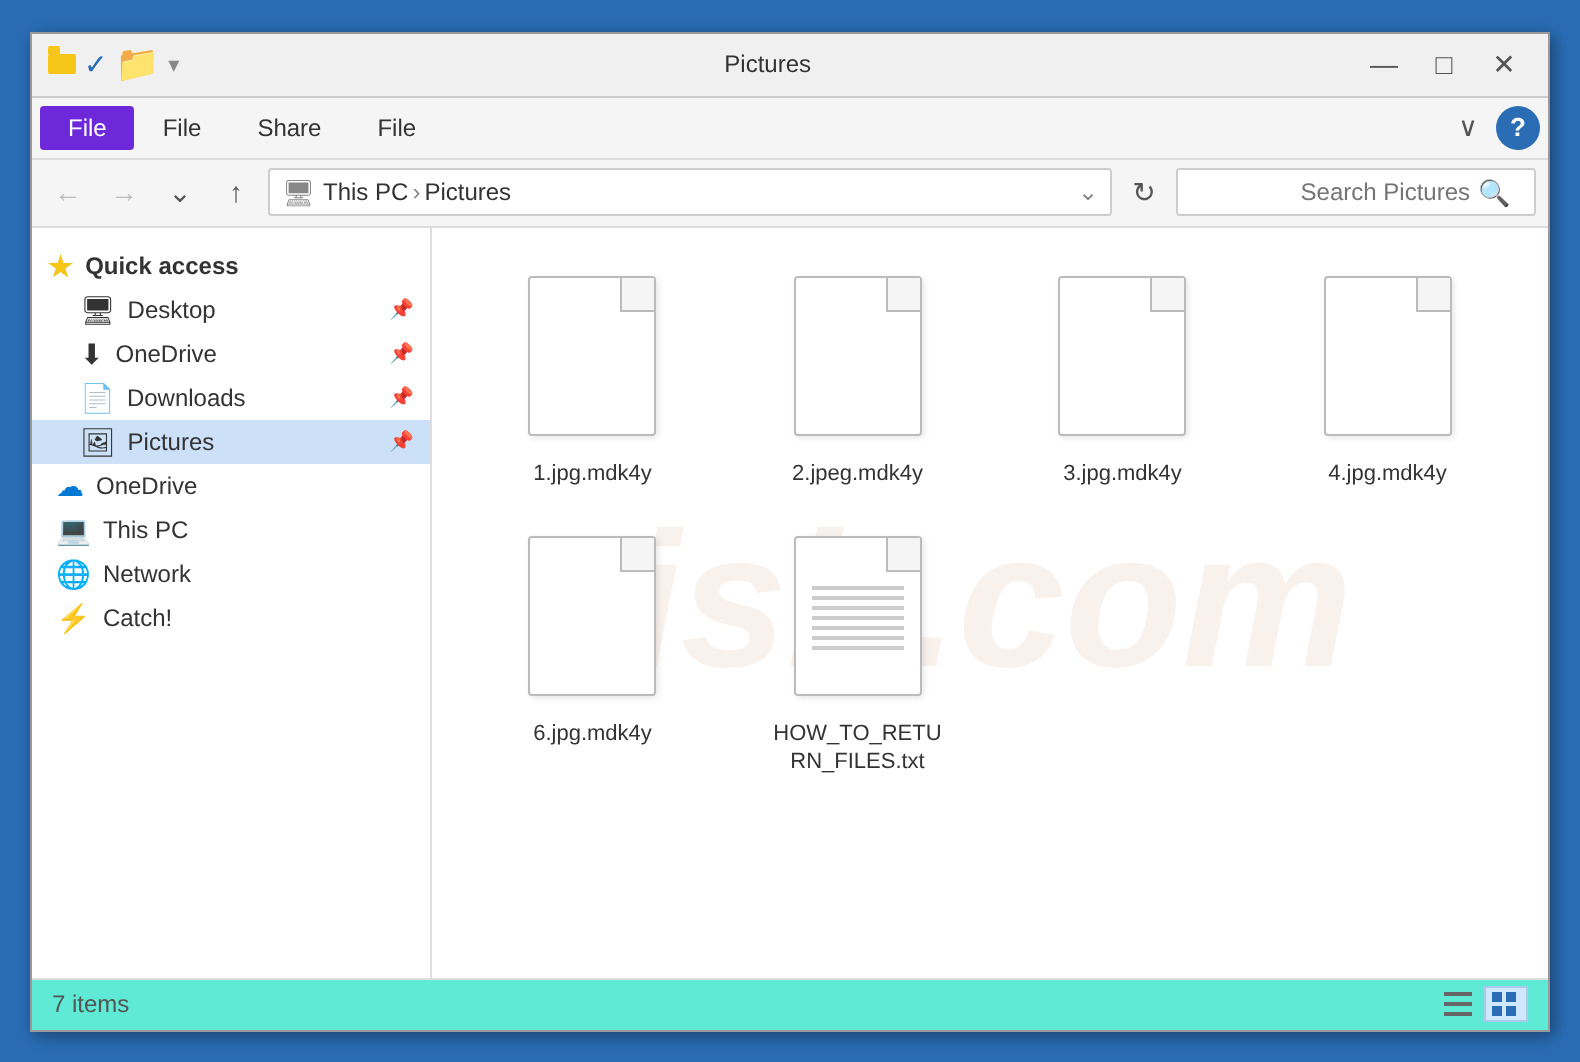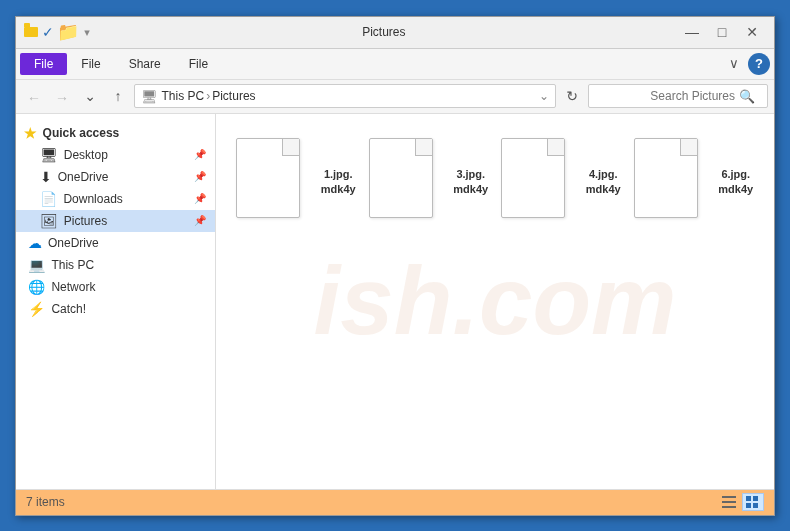--- a/index.html
+++ b/index.html
@@ -246,27 +246,26 @@
     }
     .files-grid {
       display: grid;
       grid-template-columns: repeat(4, 1fr);
       gap: 8px 4px;
       position: relative;
       z-index: 1;
     }
     .file-item {
       display: flex;
-      flex-direction: row;
+      flex-direction: column;
       align-items: center;
       padding: 8px 4px;
       cursor: pointer;
       border-radius: 3px;
-      gap: 20px;
-      font-weight: bold;
+      gap: 4px;
     }
     .file-icon-container {
       width: 72px;
       height: 88px;
       position: relative;
     }
     .file-icon-doc {
       width: 64px;
       height: 80px;
       background: #fff;
@@ -301,21 +300,21 @@
       font-size: 11px;
       text-align: center;
       color: #333;
       max-width: 85px;
       word-break: break-word;
       line-height: 1.3;
     }
     
     .statusbar {
       height: 26px;
-      background: #fdba74;
+      background: #5eead4;
       border-top: 1px solid #ddd;
       display: flex;
       align-items: center;
       padding: 0 10px;
       flex-shrink: 0;
     }
     .status-text {
       font-size: 12px;
       color: #555;
       flex: 1;
@@ -478,20 +477,26 @@
       <div class="watermark">ish.com</div>
       <div class="files-grid">
 
         <div class="file-item">
           <div class="file-icon-container">
             <div class="file-icon-doc" style="margin:0 auto;"></div>
           </div>
           <span class="file-label">1.jpg.mdk4y</span>
         </div>
 
+        <div class="file-item">
+          <div class="file-icon-container">
+            <div class="file-icon-doc" style="margin:0 auto;"></div>
+          </div>
+          <span class="file-label">2.jpeg.mdk4y</span>
+        </div>
 
         <div class="file-item">
           <div class="file-icon-container">
             <div class="file-icon-doc" style="margin:0 auto;"></div>
           </div>
           <span class="file-label">3.jpg.mdk4y</span>
         </div>
 
         <div class="file-item">
           <div class="file-icon-container">
@@ -501,20 +506,26 @@
         </div>
 
 
         <div class="file-item">
           <div class="file-icon-container">
             <div class="file-icon-doc" style="margin:0 auto;"></div>
           </div>
           <span class="file-label">6.jpg.mdk4y</span>
         </div>
 
+        <div class="file-item">
+          <div class="file-icon-container">
+            <div class="file-icon-doc text-file" style="margin:0 auto;"></div>
+          </div>
+          <span class="file-label">HOW_TO_RETURN_FILES.txt</span>
+        </div>
       </div>
     </div>
   </div>
 
   <div class="statusbar">
     <span class="status-text">7 items</span>
     <div class="view-buttons">
       <button class="view-btn">
         <svg width="14" height="12" viewBox="0 0 14 12">
           <rect x="0" y="0" width="14" height="2" fill="#666"></rect>

